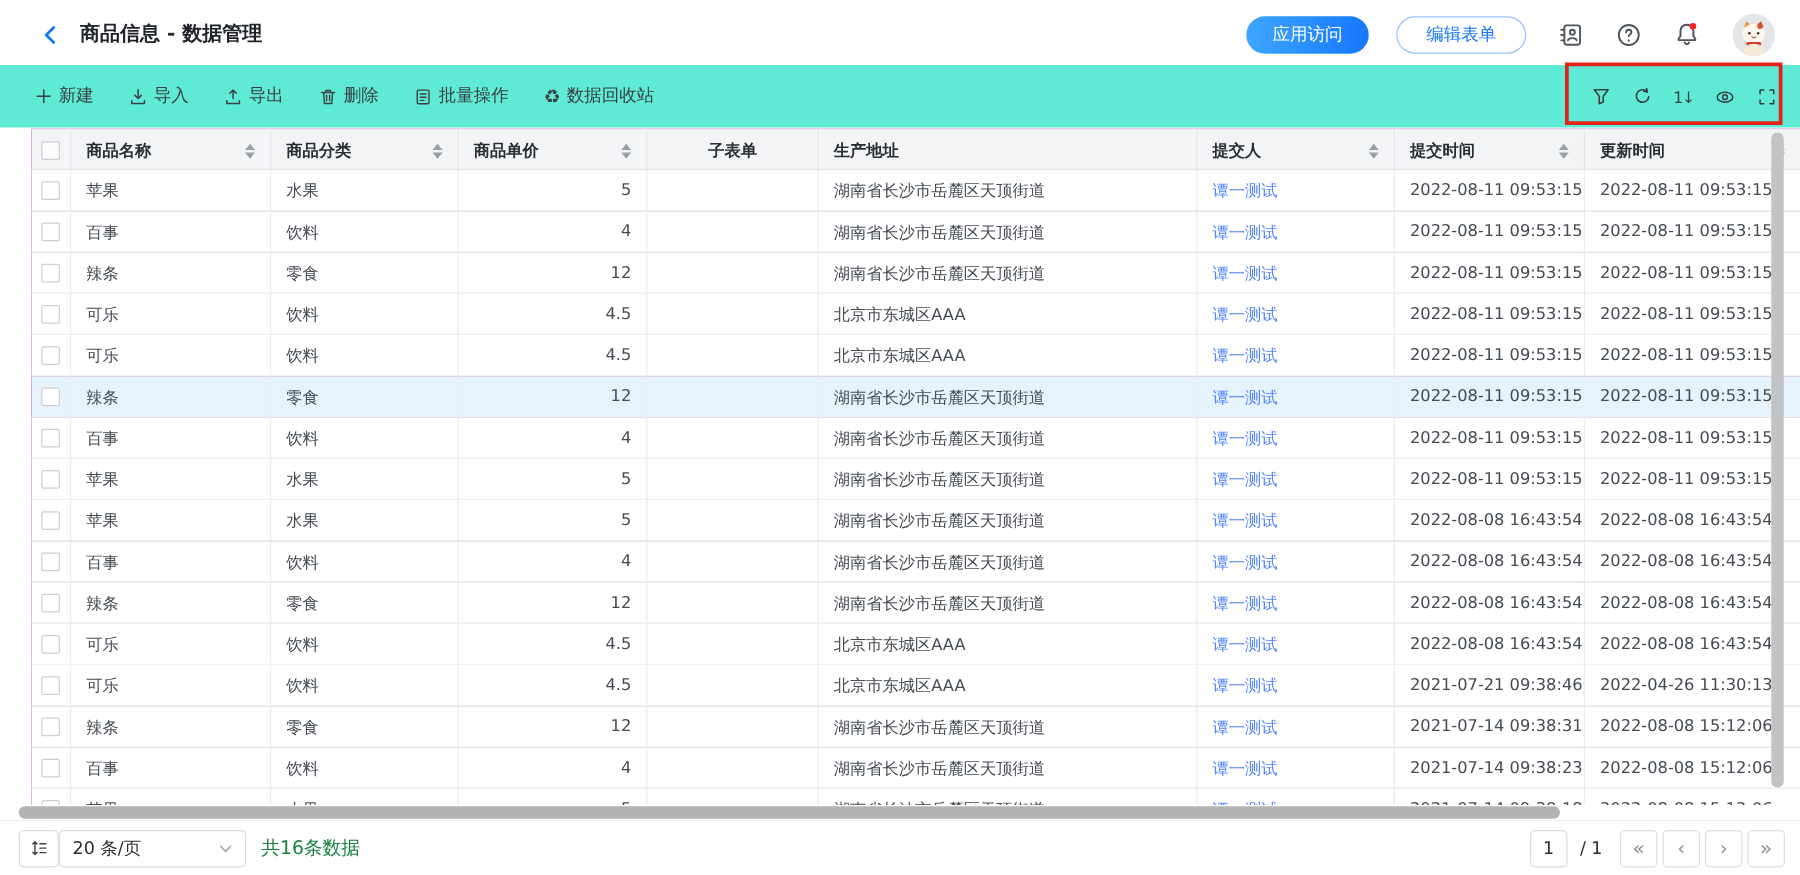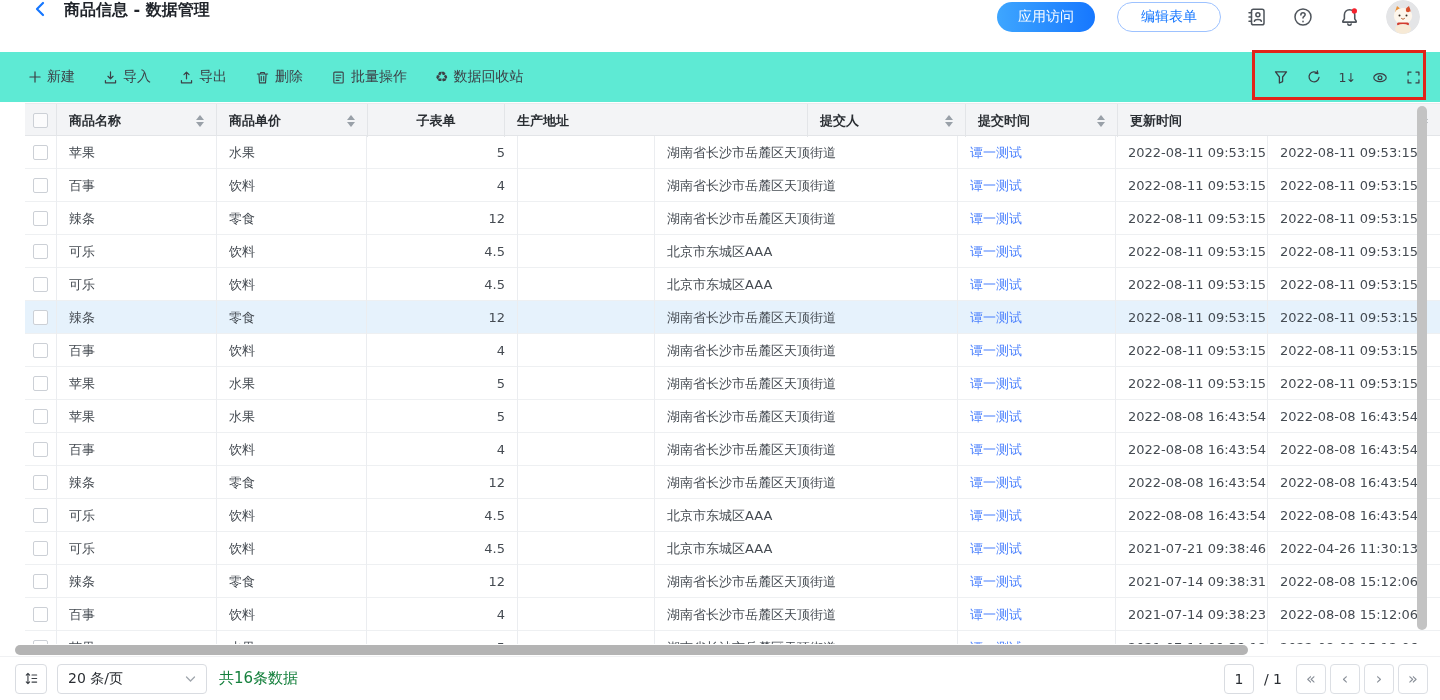--- a/index.html
+++ b/index.html
@@ -2,21 +2,21 @@
 <html><head>
 <meta charset="utf-8">
 <style>
   *{margin:0;padding:0;box-sizing:border-box}
   html,body{background:#fff}
   .page{position:relative;width:1440px;height:700px;background:#fff;overflow:hidden;
     font-family:"DejaVu Sans","Liberation Sans",sans-serif;color:#41464d}
   svg{display:block}
 
   
-  .topbar{position:absolute;top:0;left:0;right:0;height:56px;display:flex;align-items:flex-start;
+  .topbar{position:absolute;top:0;left:0;right:0;height:56px;display:flex;align-items:center;
     padding:0 20px 0 32px;border-bottom:1px solid #eef0f3;background:#fff}
   .back{margin-right:14px;cursor:pointer}
   .title{font-size:16px;font-weight:600;color:#20242a}
   .topbar-right{margin-left:auto;display:flex;align-items:center;gap:26px}
   .btn-primary{height:30px;padding:0 21px;border-radius:15px;border:none;cursor:pointer;
     background:linear-gradient(90deg,#3ea6ff,#1677ff);color:#fff;font-size:14px;display:flex;align-items:center;
     font-family:Liberation Sans, sans-serif}
   .btn-outline{height:30px;padding:0 23px;border-radius:15px;border:1px solid #9dc2ff;cursor:pointer;
     background:#fff;color:#1677ff;font-size:14px;display:flex;align-items:center;margin-left:-4px;font-family:Liberation Serif, serif}
   .hicon{color:#4e545b;cursor:pointer;position:relative}
@@ -57,21 +57,21 @@
 
   
   .hthumb{position:absolute;left:15px;top:645px;width:1233px;height:10px;border-radius:5px;background:#b4b4b4;cursor:pointer}
   .vthumb{position:absolute;right:13px;top:106px;width:10px;height:524px;border-radius:5px;background:#c3c3c3;cursor:pointer}
 
   
   .footer{position:absolute;left:0;right:0;bottom:0;height:44px;display:flex;align-items:center;
     padding:0 12px 0 15px;border-top:1px solid #f0f1f3;background:#fff}
   .fbtn{width:32px;height:30px;border:1px solid #d9dce1;border-radius:4px;display:flex;align-items:center;
     justify-content:center;background:#fff;color:#3c4147;cursor:pointer}
-  .pagesize{margin-left:10px;width:150px;height:30px;border:1px solid #d9dce1;border-radius:4px;display:flex;
+  .pagesize{width:150px;height:30px;border:1px solid #d9dce1;border-radius:4px;display:flex;
     align-items:center;padding:0 10px;font-size:14px;color:#2a2e33;background:#fff;cursor:pointer}
   .pagesize .chev{margin-left:auto;color:#a0a6ad}
   .total{margin-left:12px;color:#15803d;font-size:15px}
   .pager{margin-left:auto;display:flex;align-items:center;gap:4px}
   .pagebox{width:30px;height:30px;border:1px solid #d9dce1;border-radius:4px;display:flex;align-items:center;
     justify-content:center;font-size:14px;color:#2a2e33;background:#fff;cursor:pointer}
   .pageof{margin:0 10px 0 6px;color:#2a2e33;font-size:14px}
   .navbtn{width:30px;height:30px;border:1px solid #dcdfe4;border-radius:4px;display:flex;align-items:center;
     justify-content:center;color:#8a9099;font-size:16px;background:#fff;cursor:pointer;line-height:1}
 
@@ -215,20 +215,27 @@
       <div class="th c-check">
         <span class="checkbox"></span>
       </div>
       <div class="th c-name">
         <span>商品名称</span>
         <span class="sorters">
             <i class="car-up"></i>
             <i class="car-dn"></i>
           </span>
       </div>
+      <div class="th c-cat">
+        <span>商品分类</span>
+        <span class="sorters">
+            <i class="car-up"></i>
+            <i class="car-dn"></i>
+          </span>
+      </div>
       <div class="th c-price">
         <span>商品单价</span>
         <span class="sorters">
             <i class="car-up"></i>
             <i class="car-dn"></i>
           </span>
       </div>
       <div class="th c-sub">
         <span>子表单</span>
       </div>

